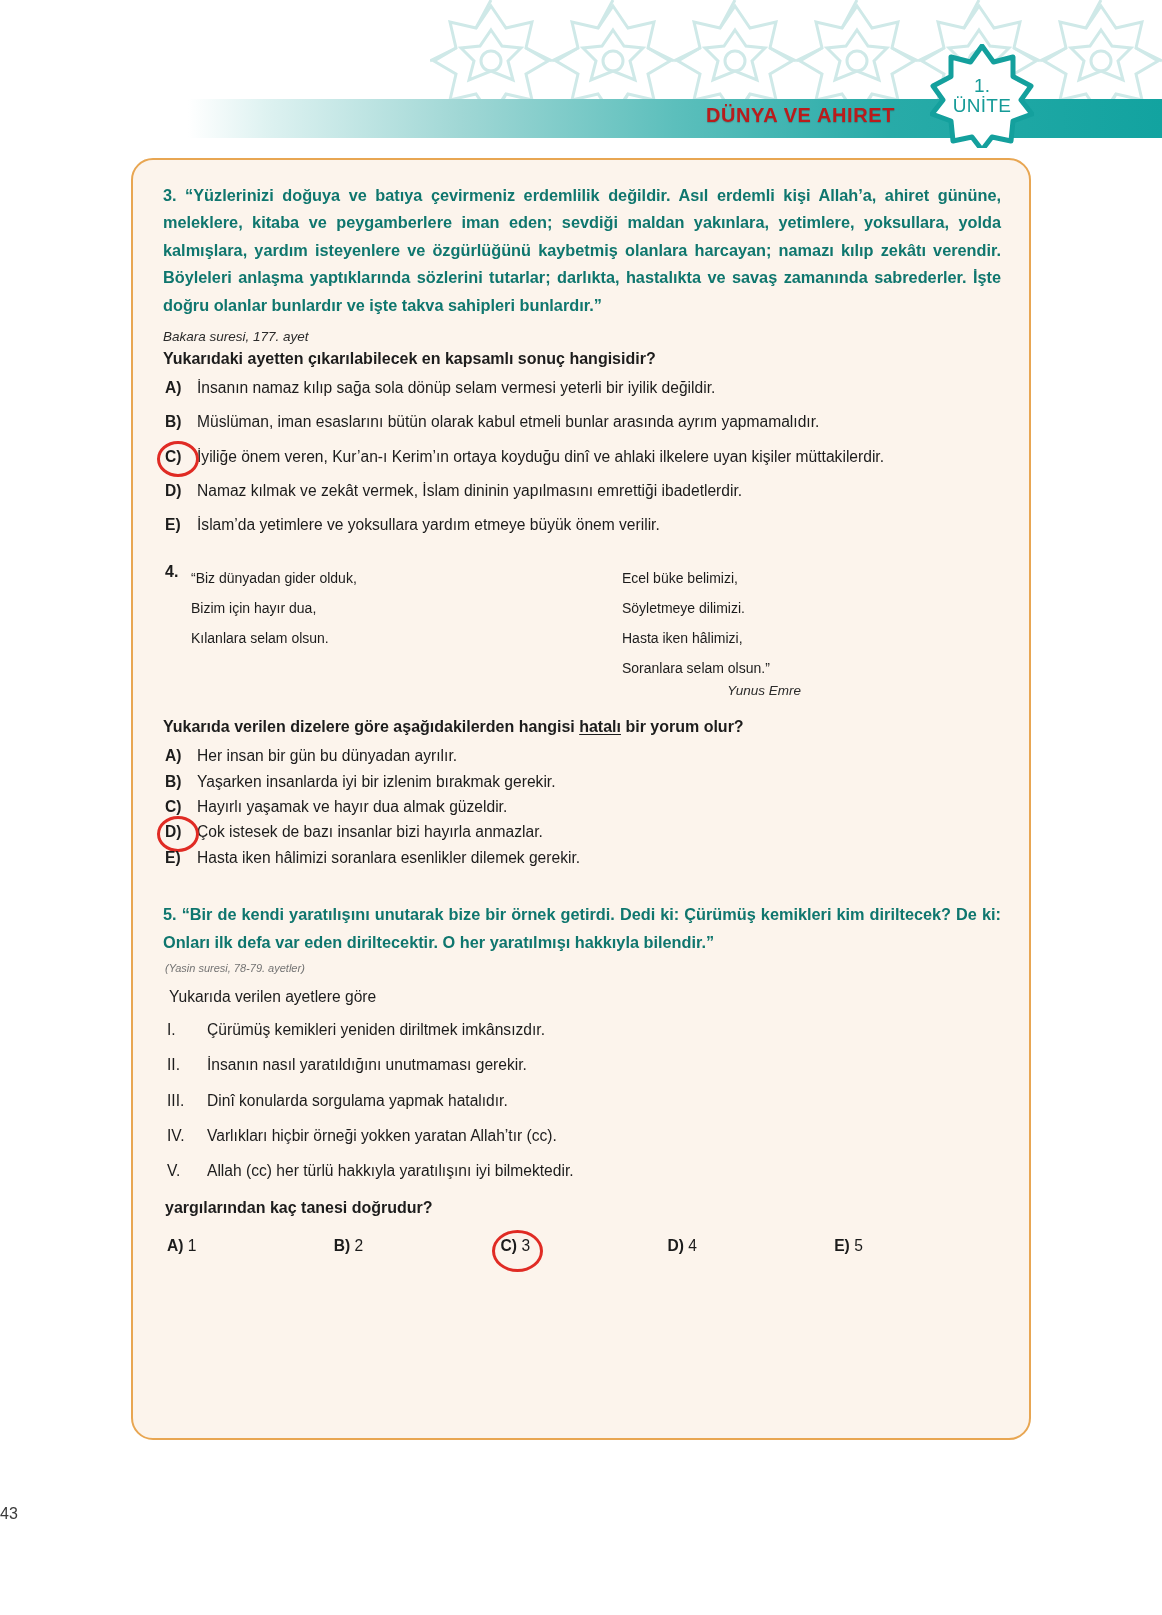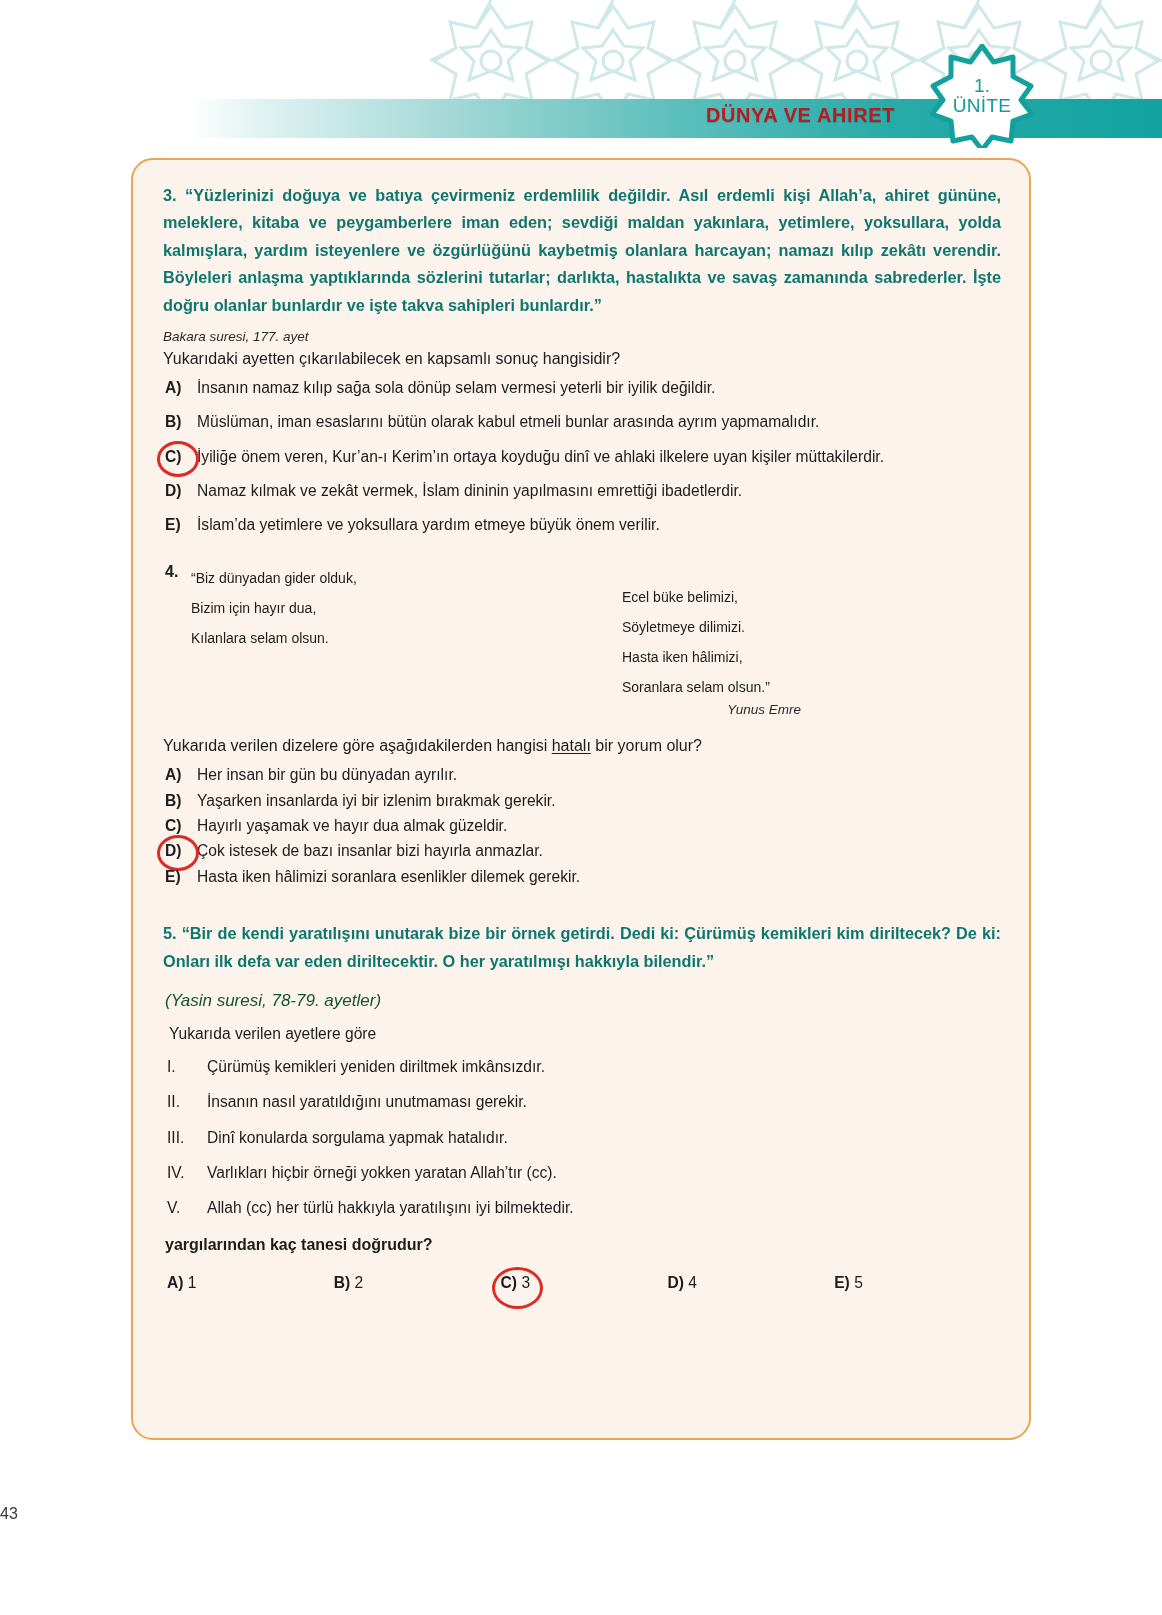--- a/index.html
+++ b/index.html
@@ -113,21 +113,21 @@
   .attribution-center-right {
     font-size: 13.5px;
     font-style: italic;
     color: #2a2a2a;
     text-align: right;
     padding-right: 200px;
   }
 
   .q-prompt {
     font-size: 16px;
-    font-weight: normal;
+    font-weight: bold;
     color: #1c1c1c;
     margin-top: 6px;
   }
   .q-prompt u { text-decoration: underline; text-underline-offset: 2px; }
 
   .options { margin-top: 8px; }
 
   .option {
     position: relative;
     font-size: 15.6px;
@@ -167,21 +167,21 @@
     top: 0;
     font-size: 16px;
     font-weight: bold;
     color: #1c1c1c;
   }
   .poem-cols {
     display: flex;
     padding-left: 26px;
   }
   .poem-col { width: 50%; }
-  .poem-col.right { padding-left: 26px; margin-top: 19px; }
+  .poem-col.right { padding-left: 26px; }
   .poem-line {
     font-size: 14px;
     color: #1c1c1c;
     line-height: 2.15;
   }
 
   
   .roman-list { margin-top: 6px; }
   .roman-item {
     position: relative;
@@ -199,24 +199,24 @@
 
   .lead-line {
     font-size: 15.6px;
     color: #1c1c1c;
     margin-top: 14px;
     margin-bottom: 12px;
     padding-left: 6px;
   }
 
   .src-note {
-    font-size: 17px;
+    font-size: 11px;
     font-style: italic;
-    color: #14532d;
-    margin-top: 16px;
+    color: #737373;
+    margin-top: 6px;
     padding-left: 2px;
   }
 
   .final-prompt {
     font-size: 16px;
     font-weight: bold;
     color: #1c1c1c;
     margin-top: 16px;
     padding-left: 2px;
   }

